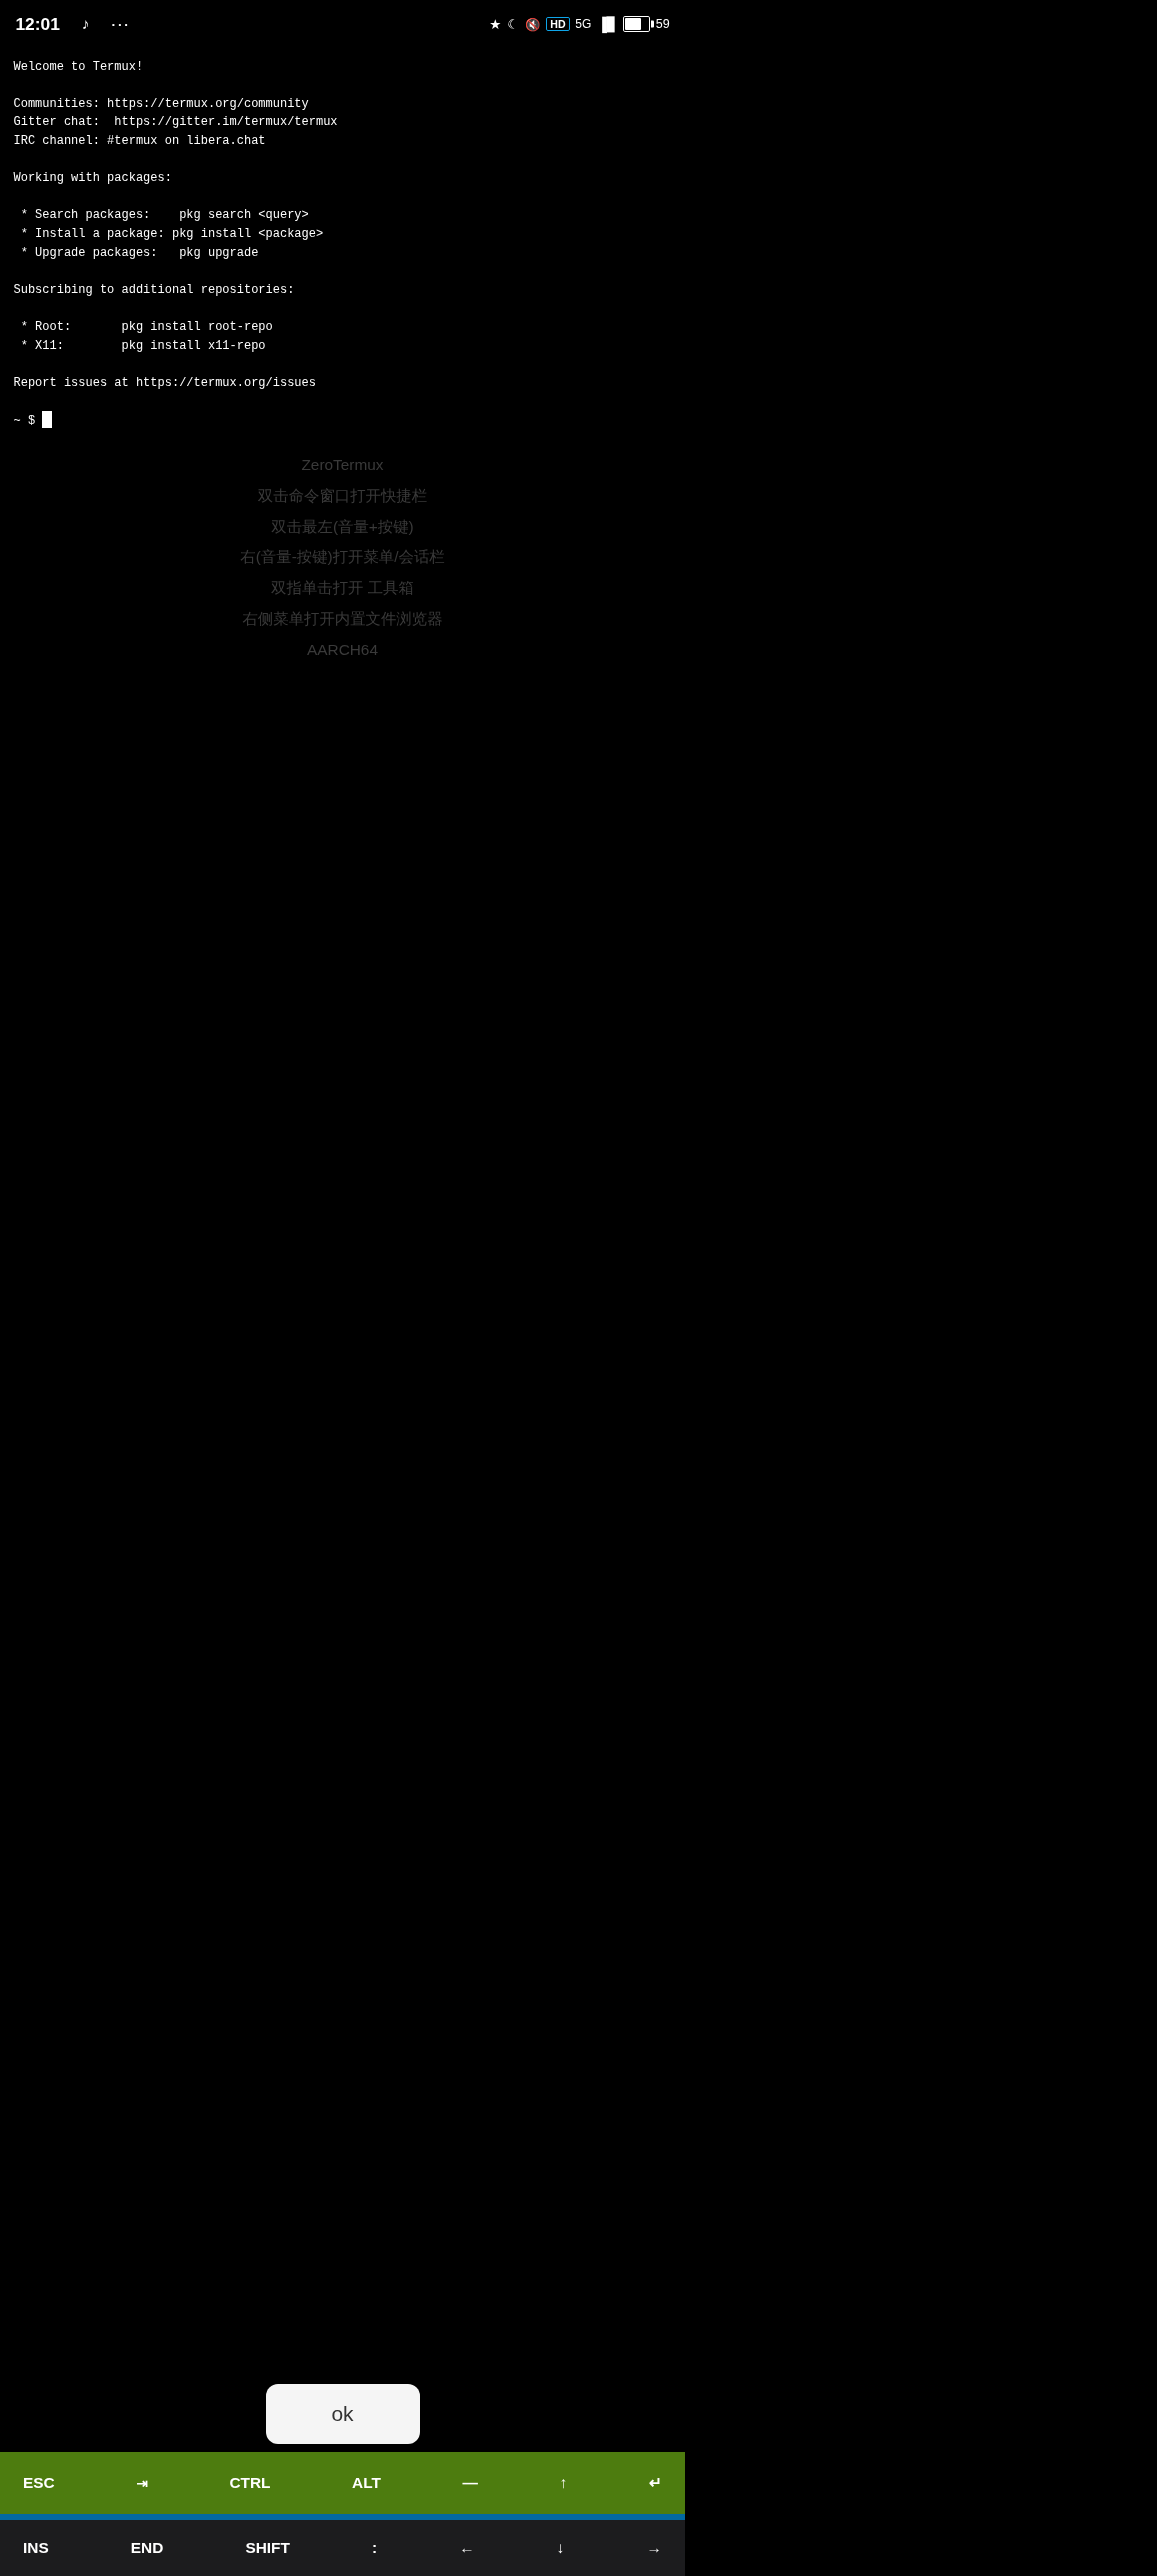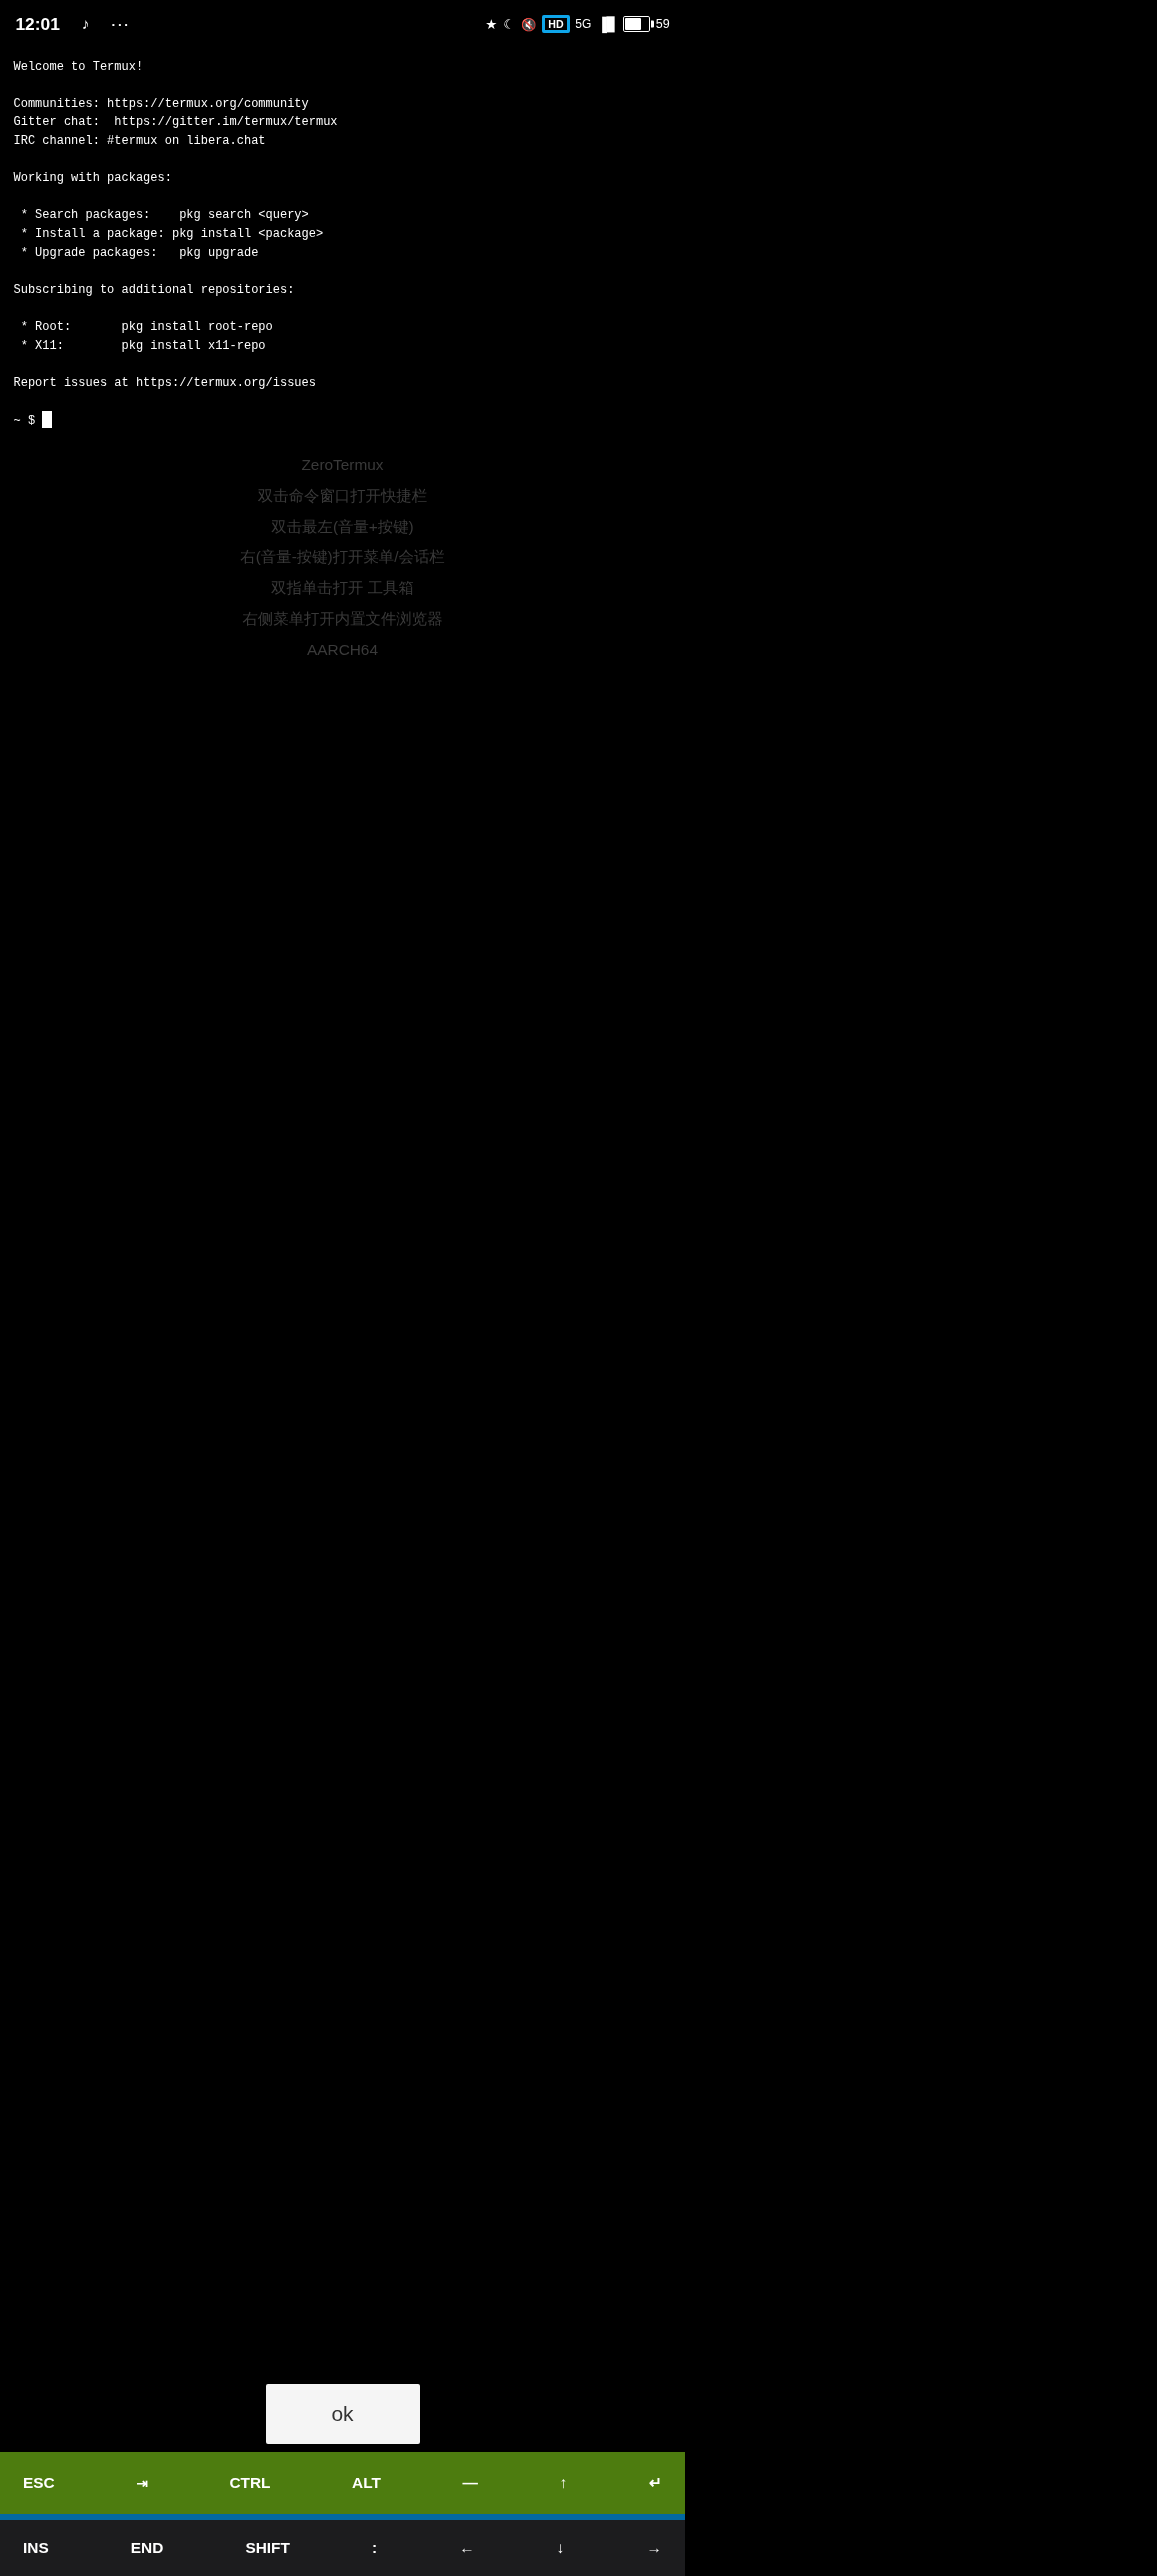--- a/index.html
+++ b/index.html
@@ -114,21 +114,21 @@
     .ok-popup {
       display: flex;
       justify-content: center;
       margin-bottom: 7.7px;
     }
 
     .ok-button {
       background: #f5f5f5;
       color: #333;
       border: none;
-      border-radius: 2px;
+      border-radius: 12px;
       width: 154px;
       height: 60px;
       font-size: 21px;
       font-family: Arial, sans-serif;
       cursor: pointer;
       display: flex;
       align-items: center;
       justify-content: center;
     }
 
@@ -187,21 +187,21 @@
 <div class="status-bar">
   <div class="status-left">
     <span>12:01</span>
     <span style="font-size:15.4px;">♪</span>
     <span style="font-size:13.5px; letter-spacing:1.9px;">···</span>
   </div>
   <div class="status-right">
     <span>★</span>
     <span>☾</span>
     <span style="font-size:12.5px;">🔇</span>
-    <span style="border:3px solid #0ea5e9; border-radius:1.9px; padding:0 2.9px; font-size:10.6px; font-weight:bold;">HD</span>
+    <span style="border:1px solid #0ea5e9; border-radius:1.9px; padding:0 2.9px; font-size:10.6px; font-weight:bold;">HD</span>
     <span style="font-size:12px; font-weight:normal;">5G</span>
     <span style="font-size:13.5px;">▐▊</span>
     <div class="battery-icon">
       <div class="battery-fill"></div>
     </div>
     <span style="font-size:12.5px;">59</span>
   </div>
 </div>
 
 <div class="terminal-content">

